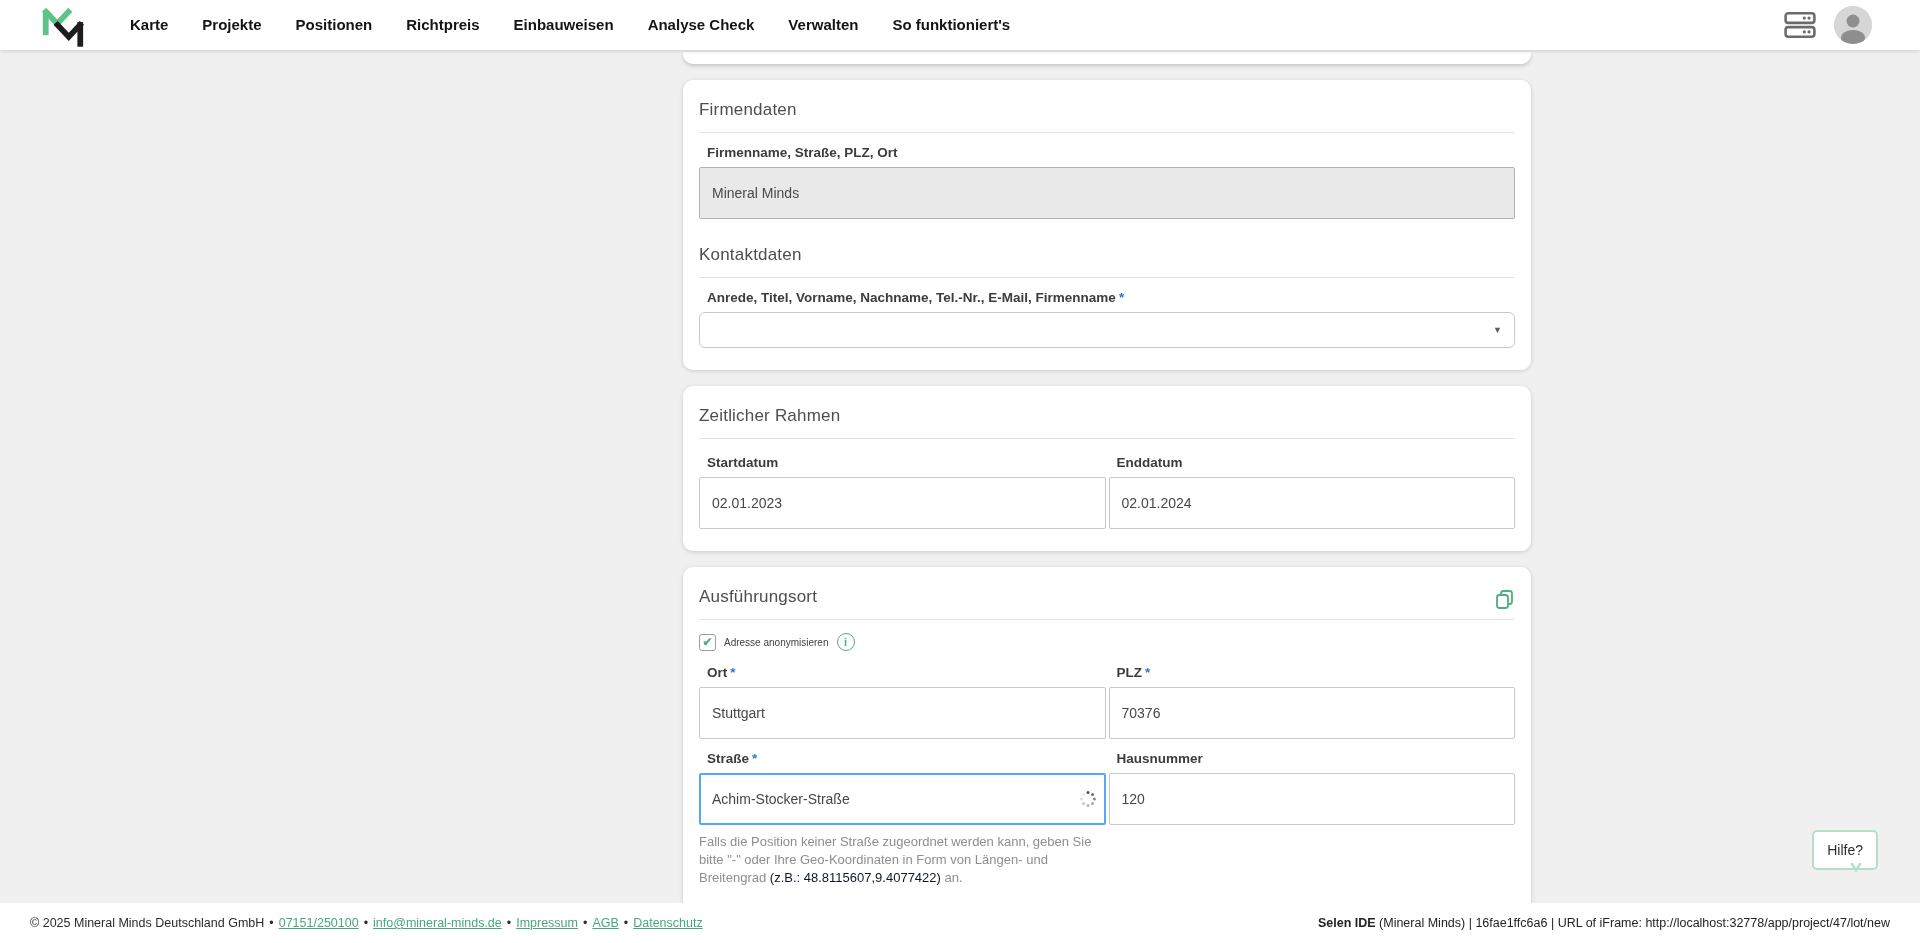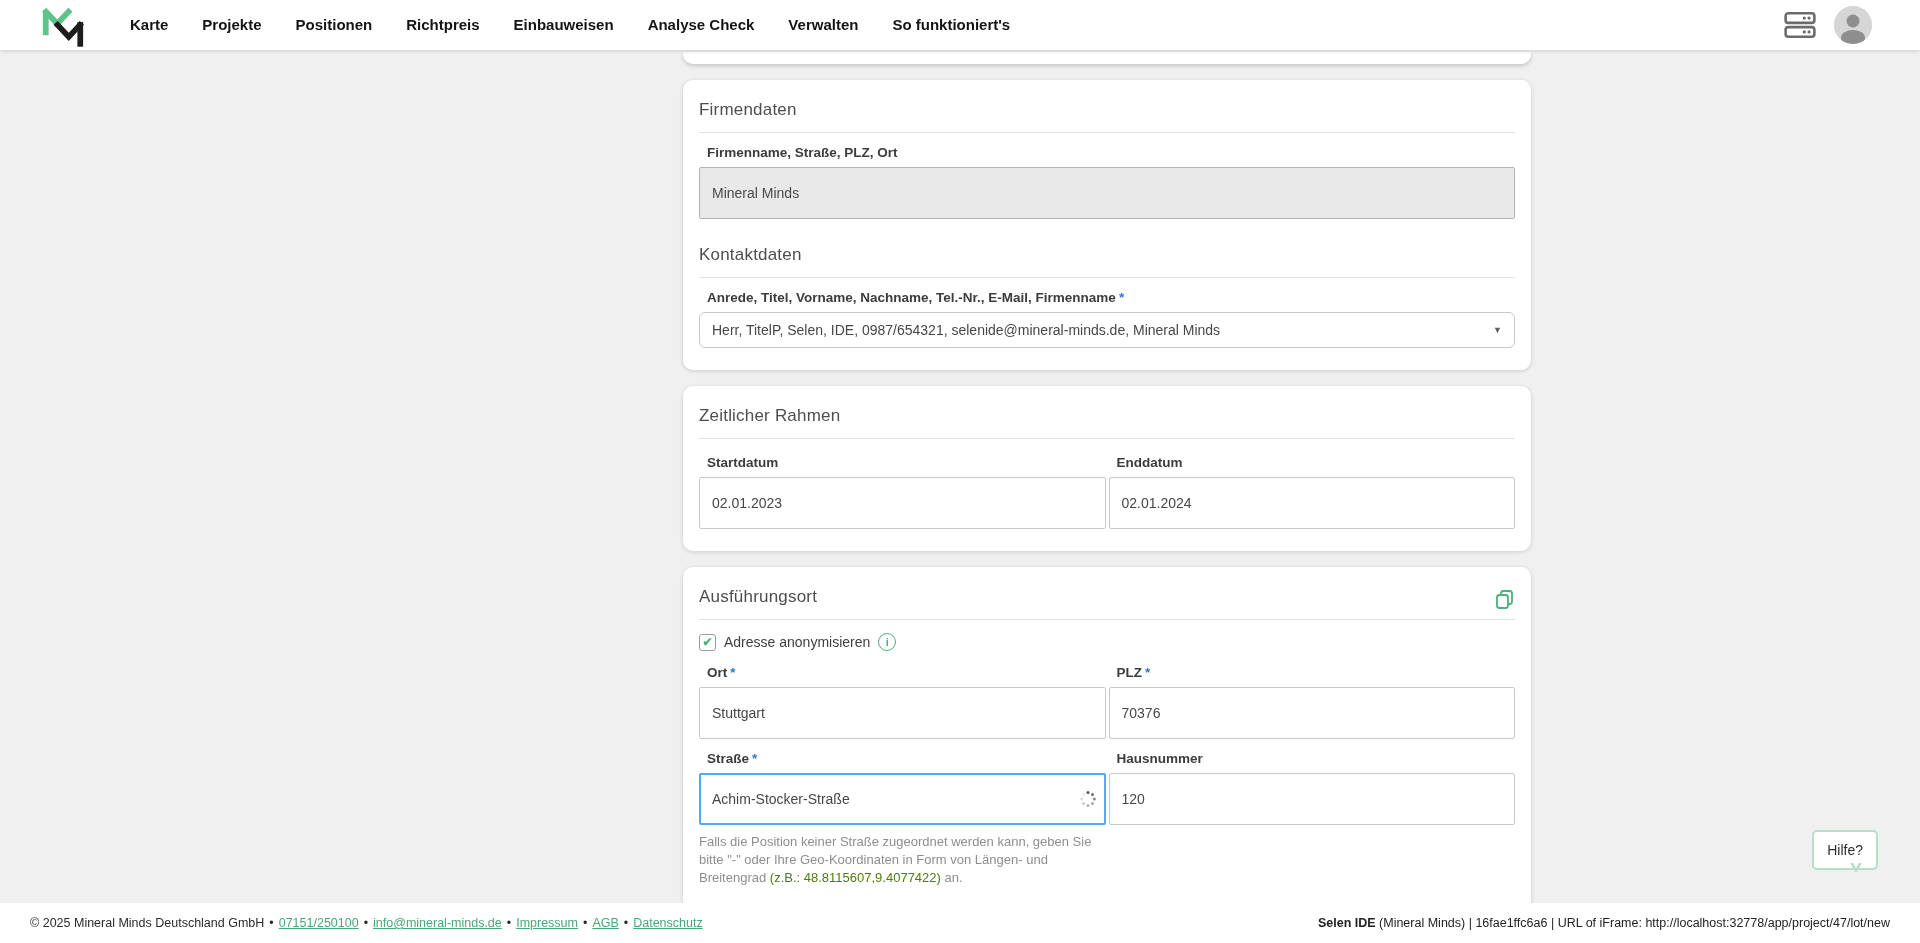--- a/index.html
+++ b/index.html
@@ -86,35 +86,35 @@
   .select-arrow { position: absolute; right: 12px; top: 50%; transform: translateY(-52%); font-size: 9px; color: #5f5f5f; }
 
   .grid2 { display: grid; grid-template-columns: 1fr 1fr; column-gap: 3px; }
 
   .checkbox-row { display: flex; align-items: center; margin: 13px 0 2px; }
   .checkbox {
     width: 17px; height: 17px; border: 1px solid #9d9d9d; border-radius: 3px;
     background: #fff; display: flex; align-items: center; justify-content: center;
     color: #4caf7d; font-size: 12px; font-weight: 700; cursor: pointer; line-height: 1;
   }
-  .checkbox-label { font-size: 14px; color: #3f3f3f; margin-left: 8px; }
+  .checkbox-label { font-size: 10px; color: #3f3f3f; margin-left: 8px; }
   .info-icon {
     width: 18px; height: 18px; margin-left: 8px;
     border: 1.5px solid #4caf7d; border-radius: 50%;
     color: #4caf7d; font-size: 11px; font-weight: 700;
     display: flex; align-items: center; justify-content: center;
     cursor: pointer; line-height: 1;
   }
   .copy-ico { width: 21px; height: 21px; cursor: pointer; }
 
   .helper {
     width: 402px; margin-top: 8px;
     font-size: 13px; line-height: 1.4; color: #8e8e8e;
   }
-  .helper .light { color: #4d7c0f; }
+  .helper .light { color: #0f172a; }
 
   
   .help-bubble {
     position: absolute; right: 42px; bottom: 73px;
     background: #fff; border: 2px solid #b7dfc6; border-radius: 5px;
     padding: 10px 13px; font-size: 14px; color: #2f2f2f;
     cursor: pointer; z-index: 30;
   }
   .help-bubble::after {
     content: ""; position: absolute; left: 58%; bottom: -11px;
@@ -187,21 +187,20 @@
     <hr class="divider">
     <label class="field-label">Firmenname, Straße, PLZ, Ort</label>
     <input class="text-input disabled" readonly="" value="Mineral Minds" style="">
 
     <h2 class="card-heading mt">Kontaktdaten</h2>
     <hr class="divider">
     <label class="field-label">
       <span>Anrede, Titel, Vorname, Nachname, Tel.-Nr., E-Mail, Firmenname</span><span class="req">*</span>
     </label>
     <div class="select-box">
-      <span>Herr, TitelP, Selen, IDE, 0987/654321, selenide@mineral-minds.de, Mineral Minds</span>
       <span class="select-arrow">▼</span>
     </div>
   </section>
 
   <section class="card">
     <h2 class="card-heading">Zeitlicher Rahmen</h2>
     <hr class="divider">
     <div class="grid2">
       <div>
         <label class="field-label">Startdatum</label>

